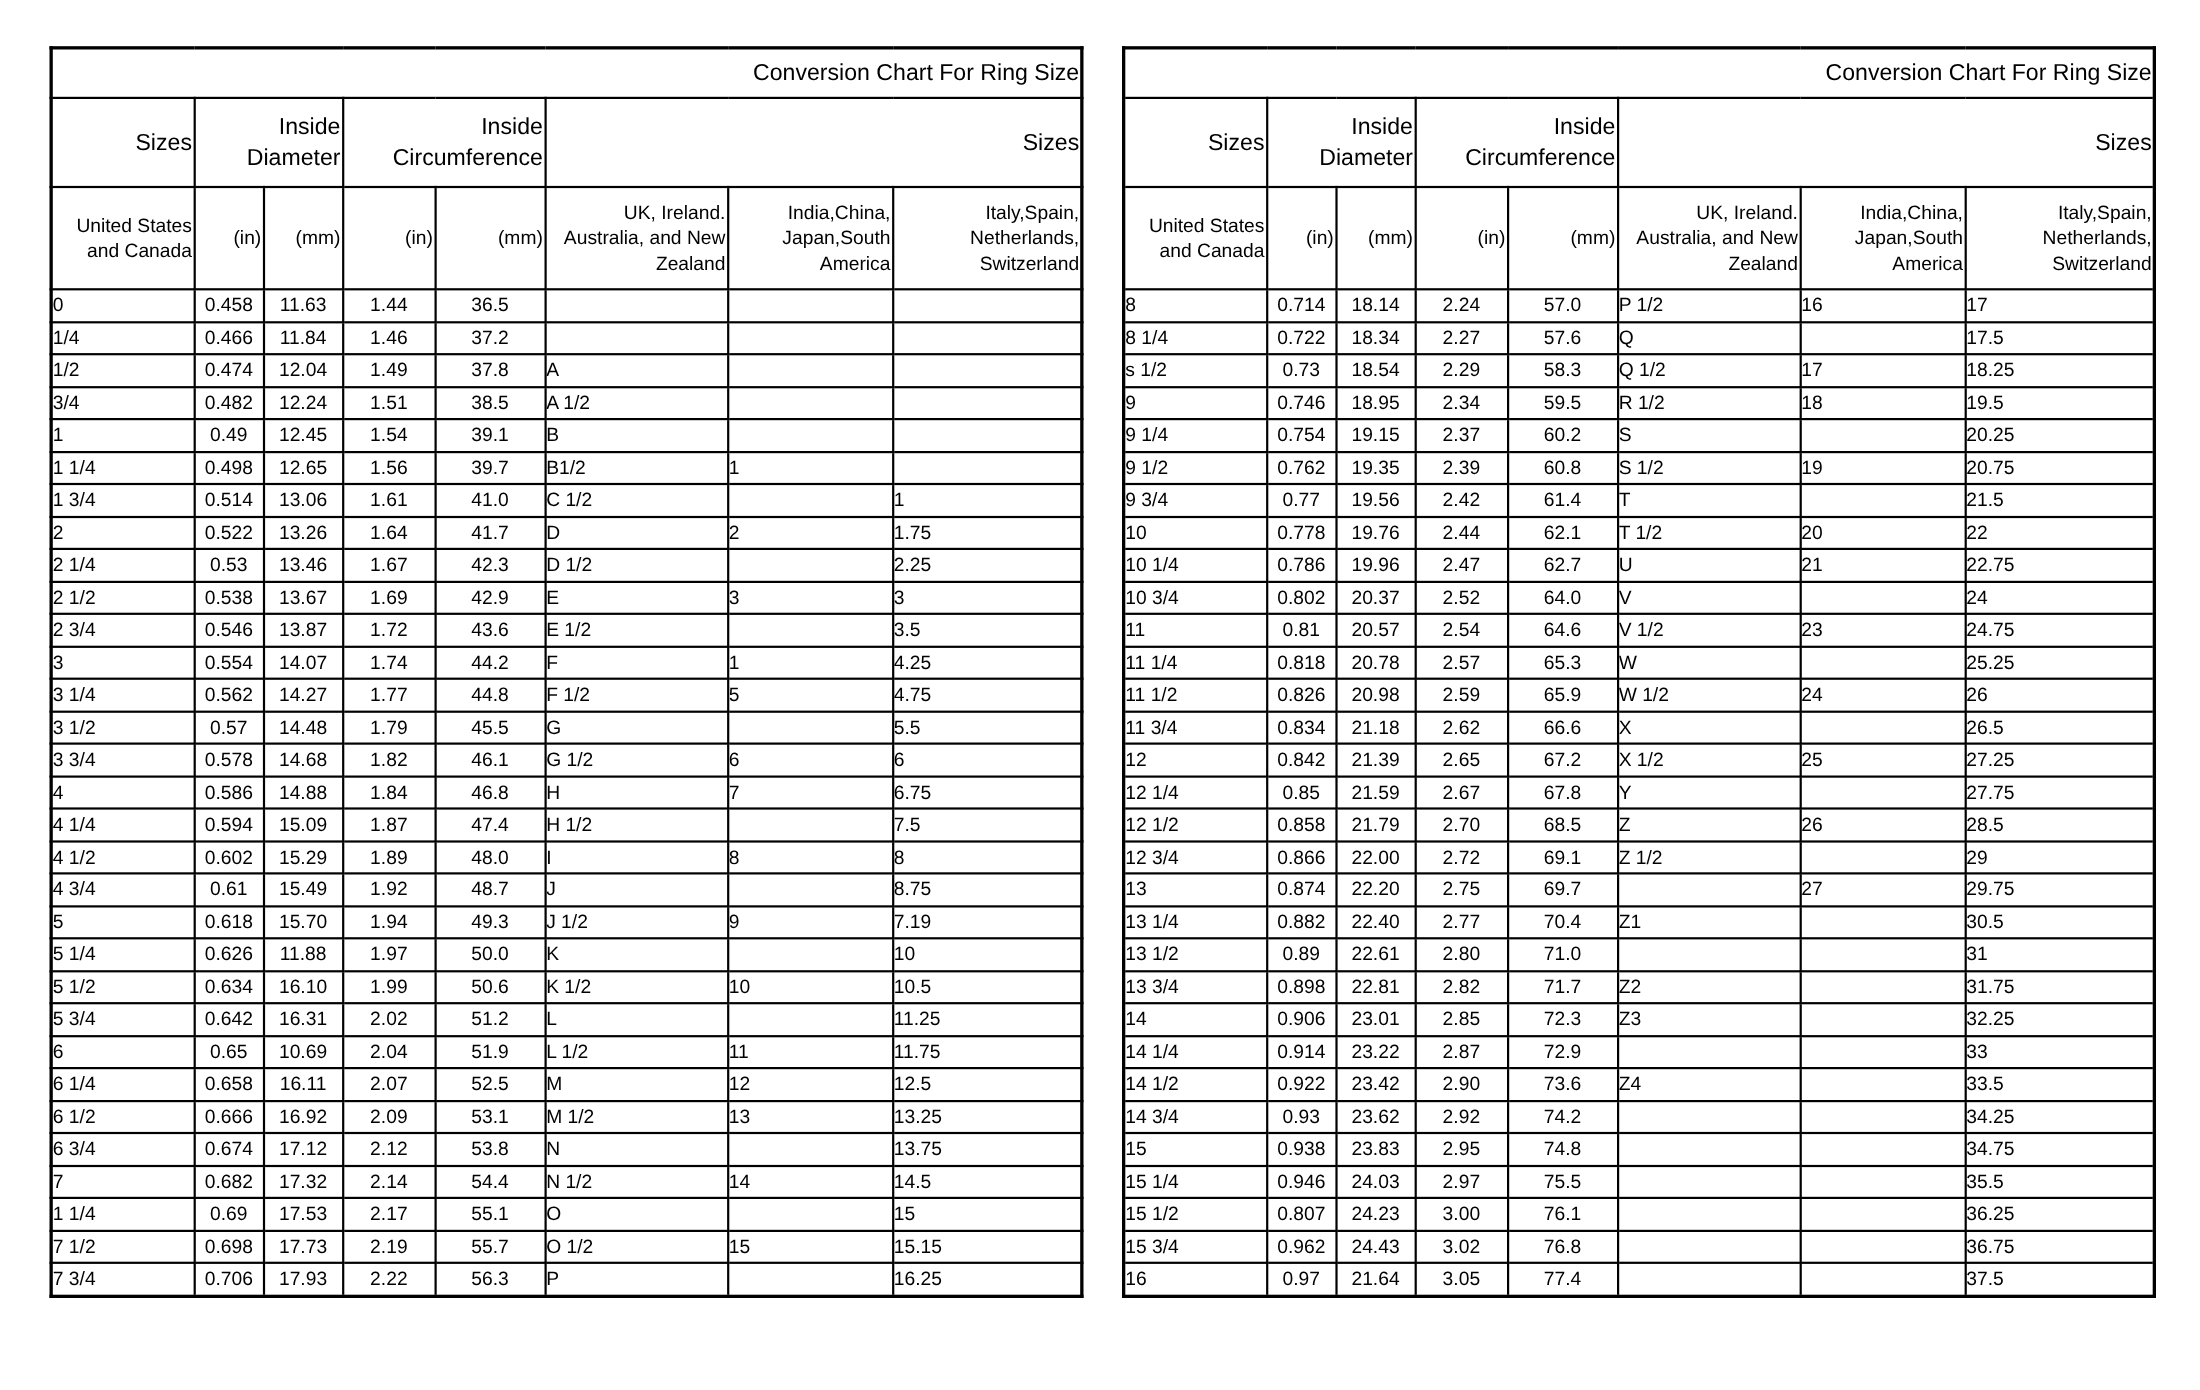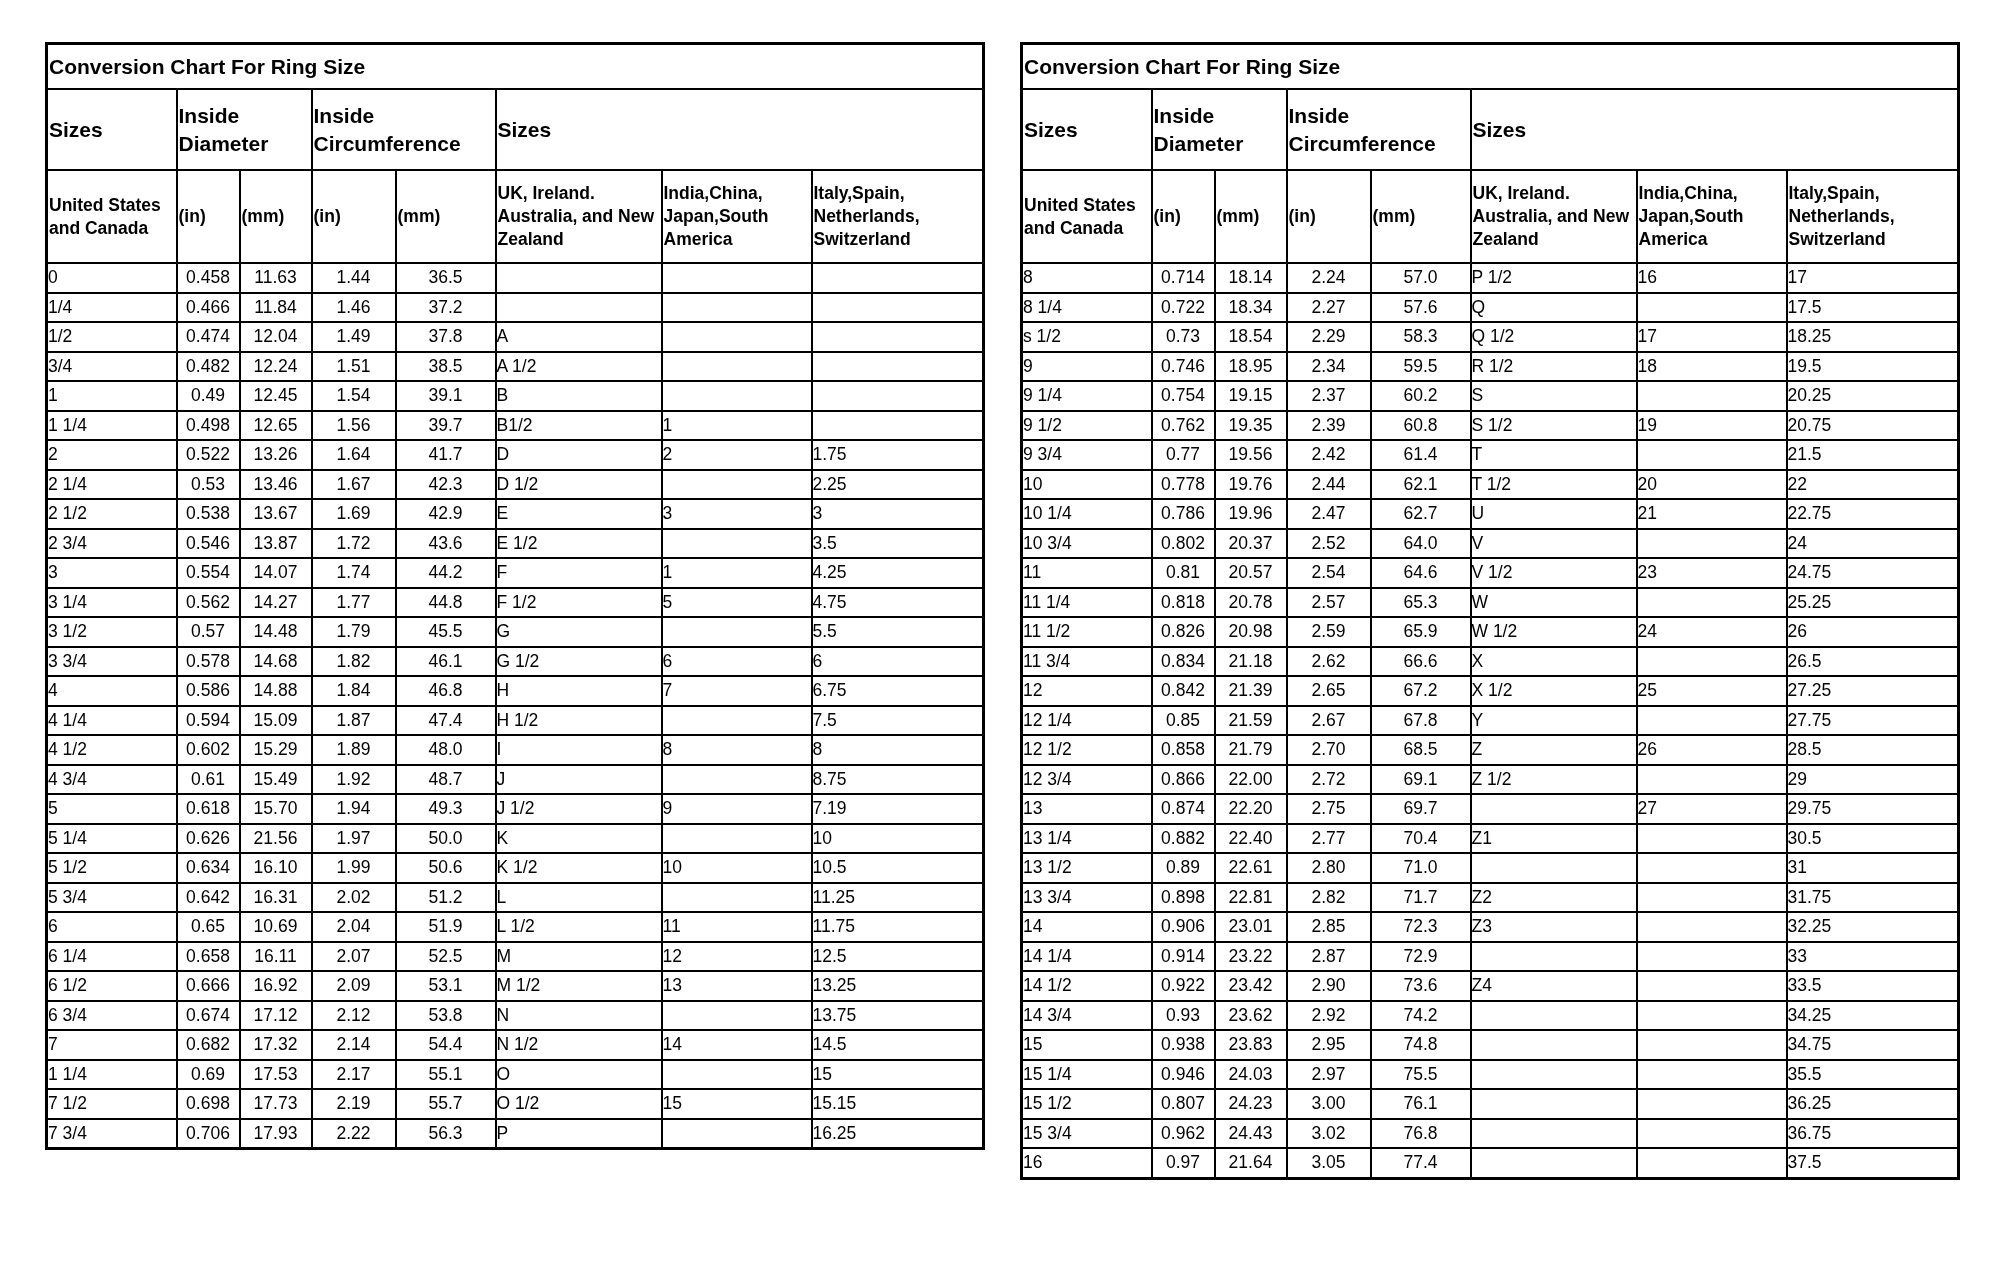--- a/index.html
+++ b/index.html
@@ -27,22 +27,22 @@
     width: 937px;
     border: 3px solid #000;
   }
   table.ring-table th,
   table.ring-table td {
     border: 2px solid #000;
     overflow: hidden;
     vertical-align: middle;
   }
   table.ring-table th {
-    font-weight: bold;
-    text-align: left;
+    font-weight: normal;
+    text-align: right;
     white-space: normal;
     line-height: 1.3;
   }
   tr.title-row th {
     height: 41px;
     font-size: 21px;
   }
   tr.group-row th {
     height: 77px;
     font-size: 21px;
@@ -156,20 +156,30 @@
           <td class="c0">1 1/4</td>
           <td class="c1">0.498</td>
           <td class="c2">12.65</td>
           <td class="c3">1.56</td>
           <td class="c4">39.7</td>
           <td class="c5">B1/2</td>
           <td class="c6">1</td>
           <td class="c7"></td>
         </tr>
         <tr>
+          <td class="c0">1 3/4</td>
+          <td class="c1">0.514</td>
+          <td class="c2">13.06</td>
+          <td class="c3">1.61</td>
+          <td class="c4">41.0</td>
+          <td class="c5">C 1/2</td>
+          <td class="c6"></td>
+          <td class="c7">1</td>
+        </tr>
+        <tr>
           <td class="c0">2</td>
           <td class="c1">0.522</td>
           <td class="c2">13.26</td>
           <td class="c3">1.64</td>
           <td class="c4">41.7</td>
           <td class="c5">D</td>
           <td class="c6">2</td>
           <td class="c7">1.75</td>
         </tr>
         <tr>
@@ -288,21 +298,21 @@
           <td class="c2">15.70</td>
           <td class="c3">1.94</td>
           <td class="c4">49.3</td>
           <td class="c5">J 1/2</td>
           <td class="c6">9</td>
           <td class="c7">7.19</td>
         </tr>
         <tr>
           <td class="c0">5 1/4</td>
           <td class="c1">0.626</td>
-          <td class="c2">21.56</td>
+          <td class="c2">11.88</td>
           <td class="c3">1.97</td>
           <td class="c4">50.0</td>
           <td class="c5">K</td>
           <td class="c6"></td>
           <td class="c7">10</td>
         </tr>
         <tr>
           <td class="c0">5 1/2</td>
           <td class="c1">0.634</td>
           <td class="c2">16.10</td>

